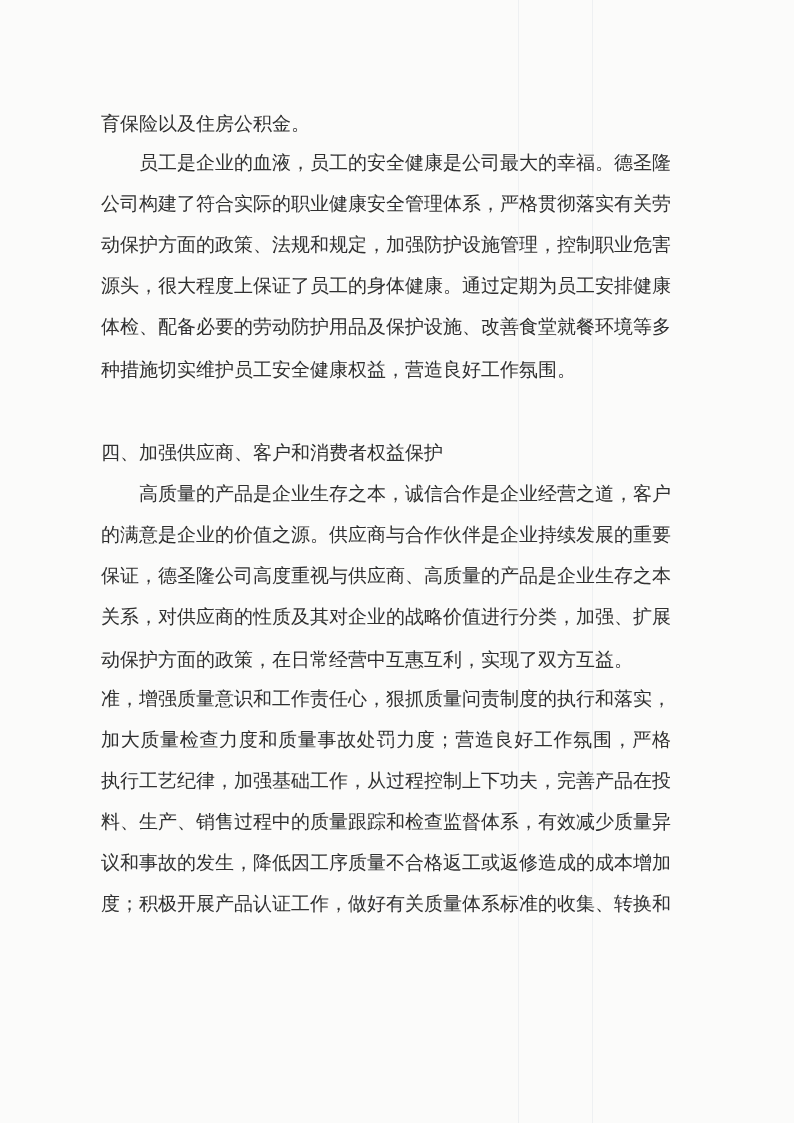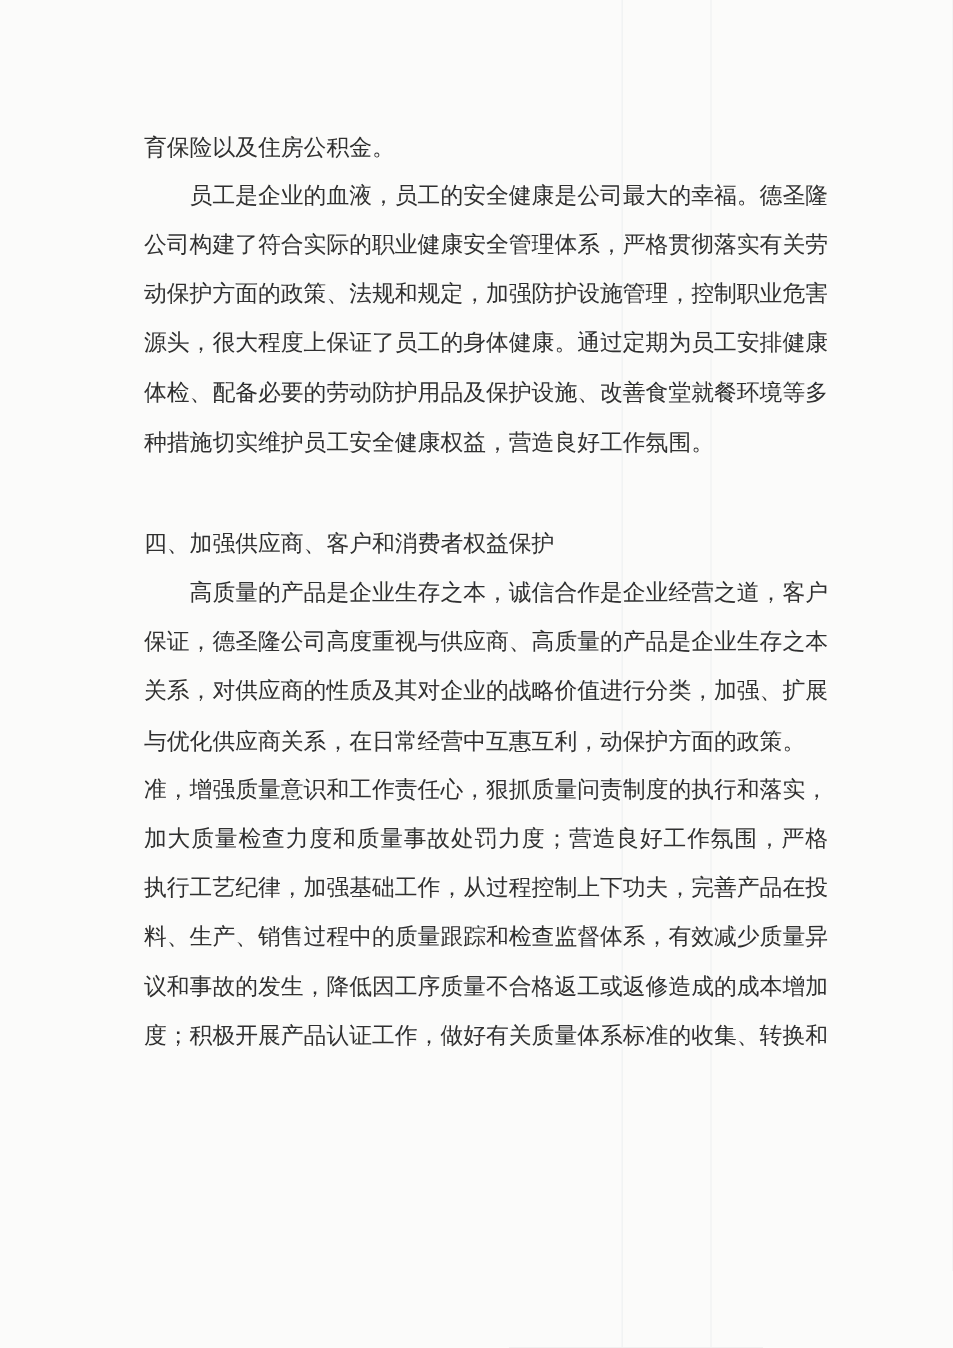--- a/index.html
+++ b/index.html
@@ -23,21 +23,21 @@
     top: 0;
     bottom: 0;
     width: 1px;
     background: #eef0f2;
   }
   .scan-streak.s1 { left: 518px; }
   .scan-streak.s2 { left: 592px; }
 
   .text-block {
     position: absolute;
-    left: 120px;
+    left: 101px;
     top: 103px;
     width: 570px;
   }
   .line {
     font-size: 19px;
     line-height: 41px;
     height: 41px;
     white-space: nowrap;
     letter-spacing: 0;
     color: #303030;
@@ -71,23 +71,24 @@
     <div class="line j indent">员工是企业的血液，员工的安全健康是公司最大的幸福。德圣隆</div>
     <div class="line j">公司构建了符合实际的职业健康安全管理体系，严格贯彻落实有关劳</div>
     <div class="line j">动保护方面的政策、法规和规定，加强防护设施管理，控制职业危害</div>
     <div class="line j">源头，很大程度上保证了员工的身体健康。通过定期为员工安排健康</div>
     <div class="line j">体检、配备必要的劳动防护用品及保护设施、改善食堂就餐环境等多</div>
     <div class="line">种措施切实维护员工安全健康权益，营造良好工作氛围。</div>
 
     <div class="line heading">四、加强供应商、客户和消费者权益保护</div>
 
     <div class="line j indent">高质量的产品是企业生存之本，诚信合作是企业经营之道，客户</div>
+    <div class="line j">的满意是企业的价值之源。供应商与合作伙伴是企业持续发展的重要</div>
     <div class="line j">保证，德圣隆公司高度重视与供应商、高质量的产品是企业生存之本</div>
     <div class="line j">关系，对供应商的性质及其对企业的战略价值进行分类，加强、扩展</div>
-    <div class="line">与优化供应商关系，在日常经营中互惠互利，动保护方面的政策。</div>
+    <div class="line">动保护方面的政策，在日常经营中互惠互利，实现了双方互益。</div>
 
     <div class="line j">准，增强质量意识和工作责任心，狠抓质量问责制度的执行和落实，</div>
     <div class="line j">加大质量检查力度和质量事故处罚力度；营造良好工作氛围，严格</div>
     <div class="line j">执行工艺纪律，加强基础工作，从过程控制上下功夫，完善产品在投</div>
     <div class="line j">料、生产、销售过程中的质量跟踪和检查监督体系，有效减少质量异</div>
     <div class="line j">议和事故的发生，降低因工序质量不合格返工或返修造成的成本增加</div>
     <div class="line j">度；积极开展产品认证工作，做好有关质量体系标准的收集、转换和</div>
 
   </div>
 </div>

